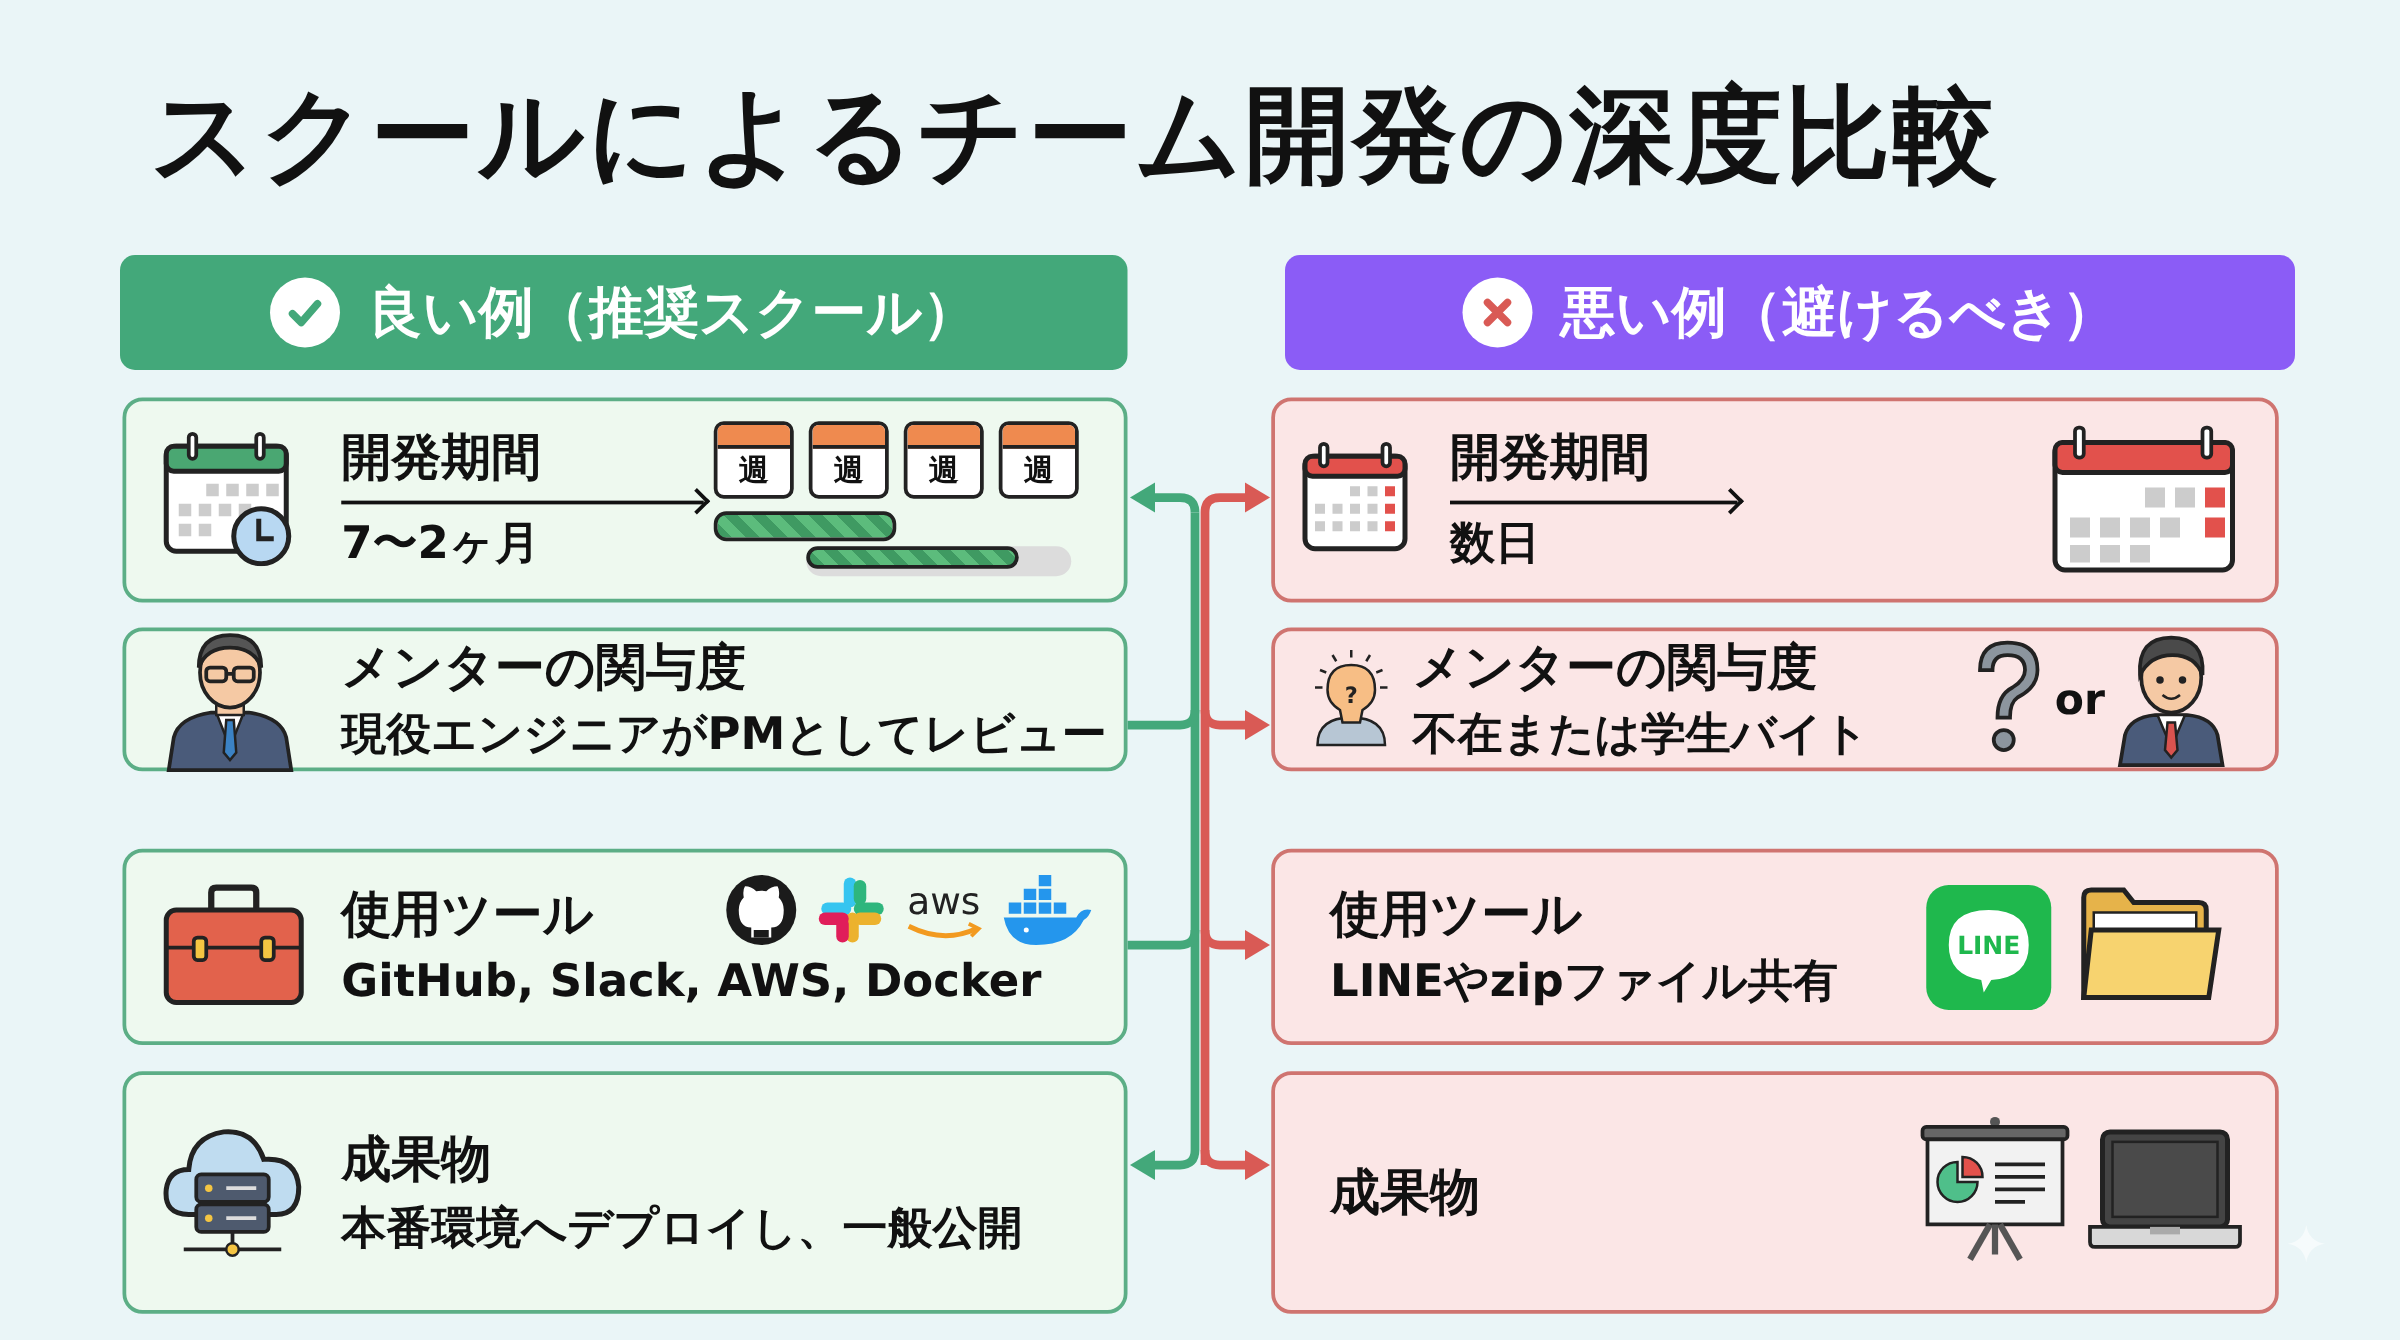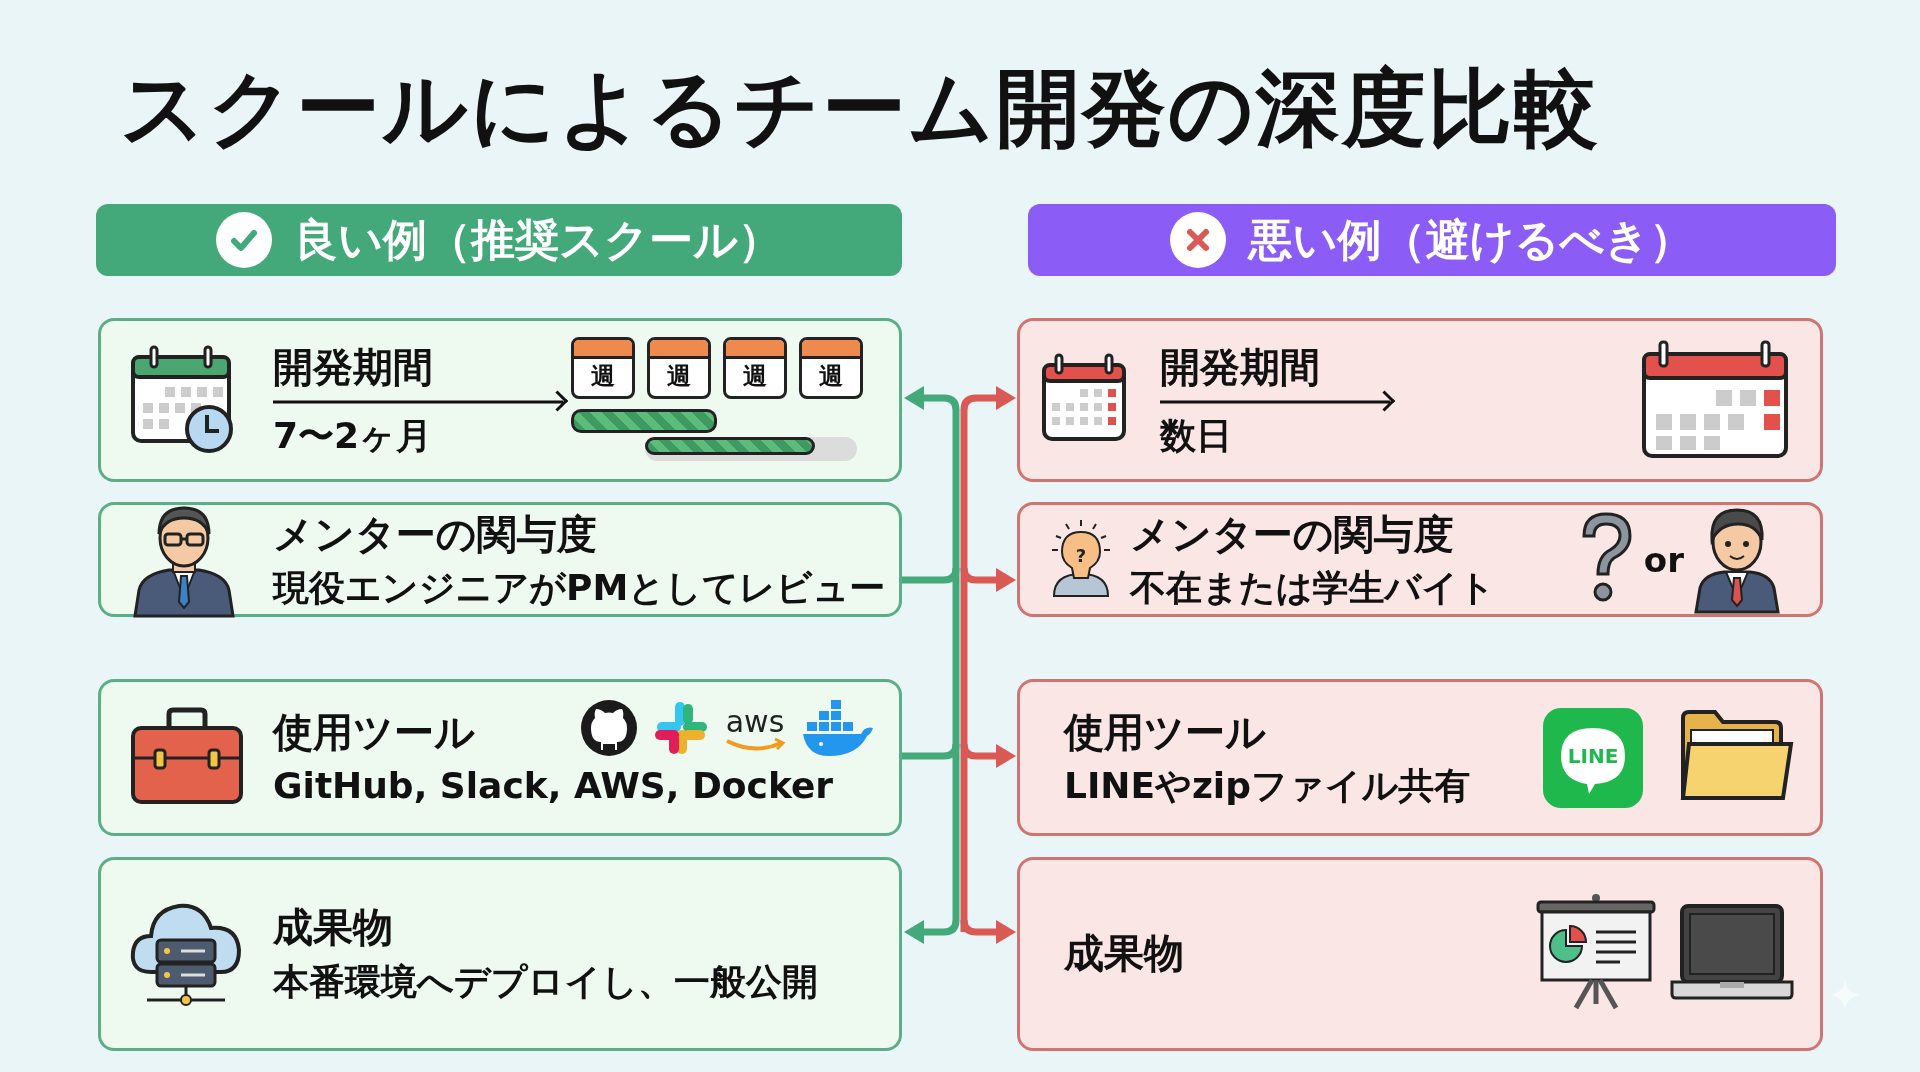--- a/index.html
+++ b/index.html
@@ -1,18 +1,18 @@
 <!DOCTYPE html>
 <html><head>
 <meta charset="utf-8">
 <style>
   html,body{margin:0;padding:0;}
   body{width:1920px;height:1072px;background:#eaf5f7;font-family:"DejaVu Sans","Liberation Sans",sans-serif;position:relative;overflow:hidden;color:#111;}
   .title{position:absolute;left:0;top:52px;width:1720px;text-align:center;font-size:84px;font-weight:bold;letter-spacing:2px;color:#111;}
-  .hdr{position:absolute;top:204px;height:72px;border-radius:12px;color:#fff;font-size:44px;font-weight:bold;display:flex;align-items:center;justify-content:center;gap:22px;}
+  .hdr{position:absolute;top:204px;height:92px;border-radius:12px;color:#fff;font-size:44px;font-weight:bold;display:flex;align-items:center;justify-content:center;gap:22px;}
   .hdr.good{left:96px;width:806px;background:#43a87a;}
   .hdr.bad{left:1028px;width:808px;background:#8b5cf6;}
   .hdr .badge{width:56px;height:56px;border-radius:50%;background:#fff;display:flex;align-items:center;justify-content:center;}
   .card{position:absolute;height:160px;border-radius:16px;box-sizing:border-box;}
   .card.good{left:98px;width:804px;background:#eef9ef;border:3px solid #5cae86;}
   .card.bad{left:1017px;width:806px;background:#fbe6e6;border:3px solid #cf7470;}
   .r1{top:318px;height:164px;} .r2{top:502px;height:115px;} .r3{top:679px;height:157px;} .r4{top:857px;height:194px;font-family:Liberation Serif, serif;}
   .ic{position:absolute;left:28px;top:50%;transform:translateY(-50%);}
   .txt{position:absolute;left:172px;top:50%;transform:translateY(-50%);}
   .bad .txt{left:140px;}
@@ -328,21 +328,21 @@
       </svg>
     </span>
   </div>
 </div>
 
 <div class="card bad r3">
   <div class="txt noic">
     <div class="lbl">使用ツール</div>
     <div class="val">LINEやzipファイル共有</div>
   </div>
-  <div class="rgt" style="right:25px;gap:36px;justify-content:center;">
+  <div class="rgt" style="right:41px;gap:22px;justify-content:center;">
     <span style="display:inline-block;width:100px;height:100px;border-radius:18px;background:#1fb84d;position:relative;">
       <svg width="100" height="100" viewBox="0 0 100 100" style="position:absolute;left:0;top:0;">
           <path d="M50 20 Q82 20 82 48 Q82 74 52 76 L46 86 L44 76 Q18 72 18 48 Q18 20 50 20 Z" fill="#fff"></path>
         </svg>
       <span style="position:absolute;left:0;right:0;top:36px;text-align:center;color:#1fb84d;font-weight:bold;font-size:20px;">LINE</span>
     </span>
     <span>
       <svg width="116" height="96" viewBox="0 0 116 96">
         <path d="M4 10 Q4 4 10 4 L36 4 L44 14 L96 14 Q102 14 102 20 L102 90 L4 90 Z" fill="#e6b34a" stroke="#222" stroke-width="4"></path>
         <rect x="12" y="22" width="82" height="40" fill="#fff" stroke="#222" stroke-width="2"></rect>

